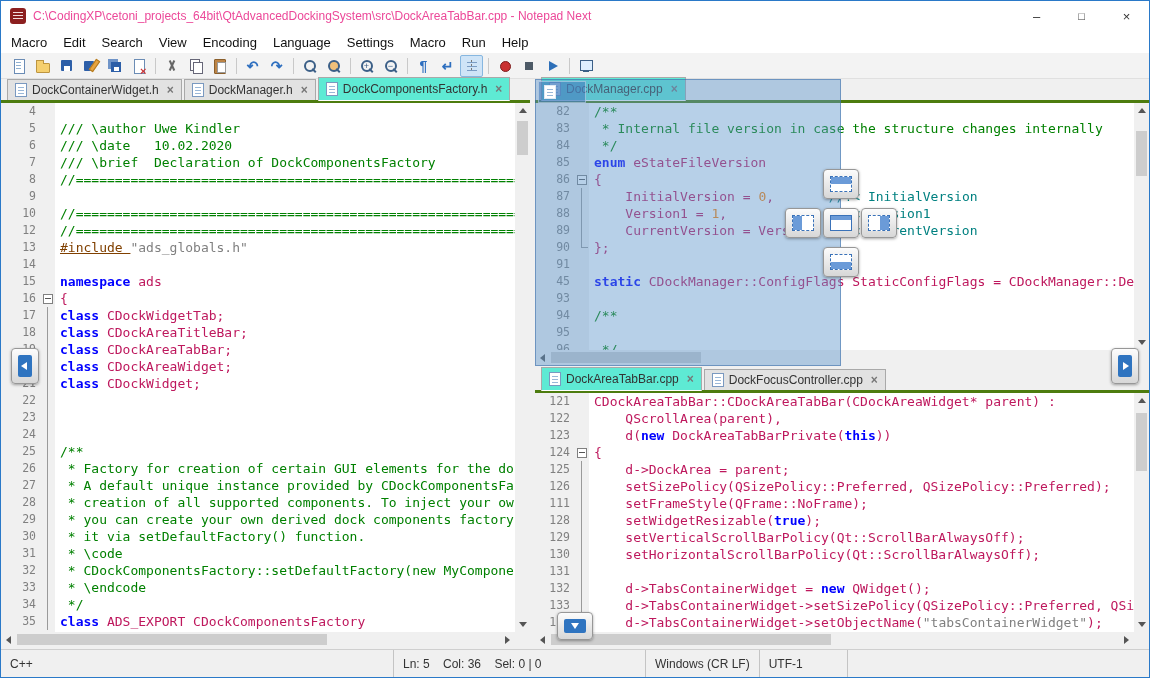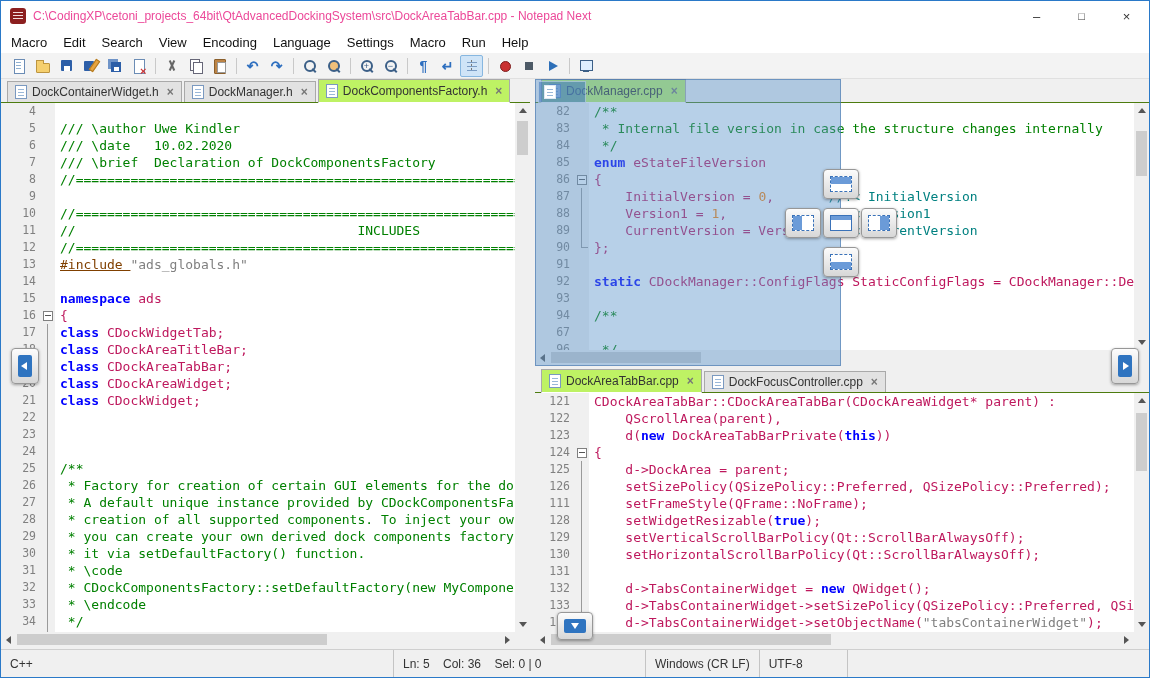--- a/index.html
+++ b/index.html
@@ -57,23 +57,23 @@
   .ic-stop::before{content:'';position:absolute;left:4px;top:4px;width:8px;height:8px;background:#4d5a66;}
   .ic-play::before{content:'';position:absolute;left:4px;top:3px;width:0;height:0;border-left:9px solid #2d6fb8;border-top:5px solid transparent;border-bottom:5px solid transparent;}
   .ic-monitor::before{content:'';position:absolute;left:2px;top:2px;width:11px;height:9px;background:#ddeeff;border:1px solid #3b5f87;}
   .ic-monitor::after{content:'';position:absolute;left:5px;top:12px;width:6px;height:2px;background:#3b5f87;}
 
   
   .pane{position:absolute;}
   .pane-left{left:0;top:78px;width:529px;height:568px;}
   .pane-topright{left:534px;top:78px;width:614px;height:286px;}
   .pane-bottomright{left:534px;top:368px;width:614px;height:278px;}
-  .tabbar{position:absolute;left:0;top:0;right:0;height:24px;background:#f0f0f0;border-bottom:1px solid #4d7c0f;display:flex;align-items:flex-end;padding-left:6px;}
+  .tabbar{position:absolute;left:0;top:0;right:0;height:24px;background:#f0f0f0;border-bottom:3px solid #4d7c0f;display:flex;align-items:flex-end;padding-left:6px;}
   .tab{display:flex;align-items:center;height:21px;padding:0 7px;border:1px solid #a9a9a9;border-bottom:none;background:#e2e2e2;font-size:12px;color:#333;margin-right:2px;position:relative;white-space:nowrap;}
-  .tab.active{background:#bef264;height:24px;margin-bottom:-1px;border-bottom:1px solid #fff;z-index:2;}
+  .tab.active{background:#5eead4;height:24px;margin-bottom:-1px;border-bottom:1px solid #fff;z-index:2;}
   .ticon{width:12px;height:14px;background:#fff;border:1px solid #7a99c0;position:relative;flex:none;margin-right:5px;}
   .ticon::before{content:'';position:absolute;left:2px;top:3px;width:6px;height:1px;background:#9ab8d8;box-shadow:0 3px 0 #9ab8d8,0 6px 0 #9ab8d8;}
   .tclose{margin-left:8px;color:#777;font-size:12px;font-weight:bold;line-height:12px;}
   .editor{position:absolute;left:0;top:24px;right:0;bottom:0;background:#fff;}
   .gutter-bg{position:absolute;left:0;top:0;bottom:15px;width:54px;background:#f0f0f0;}
   .lines-list{position:absolute;left:0;top:0;right:15px;bottom:15px;overflow:hidden;font-family:"DejaVu Sans Mono",monospace;}
   .crow{height:17px;display:flex;}
   .ln{width:40px;flex:none;text-align:right;padding-right:5px;color:#808080;font-size:11.5px;line-height:17px;}
   .fold{width:14px;flex:none;position:relative;}
   .fold-open::before{content:'';position:absolute;left:2px;top:4px;width:8px;height:8px;background:#fff;border:1px solid #808080;}
@@ -296,25 +296,20 @@
             <span class="ln">9</span>
             <span class="fold"></span>
             <span class="cd"></span>
           </div>
           <div class="crow">
             <span class="ln">10</span>
             <span class="fold"></span>
             <span class="cd"><span class="tk-c">//=============================================================================</span></span>
           </div>
           <div class="crow">
-            <span class="ln">11</span>
-            <span class="fold"></span>
-            <span class="cd"><span class="tk-c">//                                    INCLUDES</span></span>
-          </div>
-          <div class="crow">
             <span class="ln">12</span>
             <span class="fold"></span>
             <span class="cd"><span class="tk-c">//=============================================================================</span></span>
           </div>
           <div class="crow">
             <span class="ln">13</span>
             <span class="fold"></span>
             <span class="cd"><span class="tk-pp">#include </span><span class="tk-s">"ads_globals.h"</span></span>
           </div>
           <div class="crow">
@@ -505,36 +500,36 @@
             <span class="ln">90</span>
             <span class="fold fold-end"></span>
             <span class="cd"><span class="tk-p">};</span></span>
           </div>
           <div class="crow">
             <span class="ln">91</span>
             <span class="fold"></span>
             <span class="cd"></span>
           </div>
           <div class="crow">
-            <span class="ln">92</span>
+            <span class="ln">45</span>
             <span class="fold"></span>
             <span class="cd"><span class="tk-k">static</span><span class="tk-p"> CDockManager::ConfigFlags StaticConfigFlags = CDockManager::DefaultNonOpaqueConfig;</span></span>
           </div>
           <div class="crow">
             <span class="ln">93</span>
             <span class="fold"></span>
             <span class="cd"></span>
           </div>
           <div class="crow">
             <span class="ln">94</span>
             <span class="fold"></span>
             <span class="cd"><span class="tk-c">/**</span></span>
           </div>
           <div class="crow">
-            <span class="ln">67</span>
+            <span class="ln">95</span>
             <span class="fold"></span>
           </div>
           <div class="crow">
             <span class="ln">96</span>
             <span class="fold"></span>
             <span class="cd"><span class="tk-c"> */</span></span>
           </div>
         </div>
       <div class="vscroll">
         <div class="sb-btn sb-top">
@@ -712,17 +707,17 @@
   <div class="ei ei-bottom">
       <div class="ei-ic">
         <div class="arr arr-down"></div>
       </div>
     </div>
 
   <div class="statusbar">
     <div class="sb-cell sb-lang">C++</div>
     <div class="sb-cell sb-cursor">Ln: 5    Col: 36    Sel: 0 | 0</div>
     <div class="sb-cell sb-eol">Windows (CR LF)</div>
-    <div class="sb-cell sb-encoding">UTF-8</div>
+    <div class="sb-cell sb-encoding">UTF-1</div>
     <div class="sb-fill"></div>
   </div>
 
 </div>
 
 </body></html>

